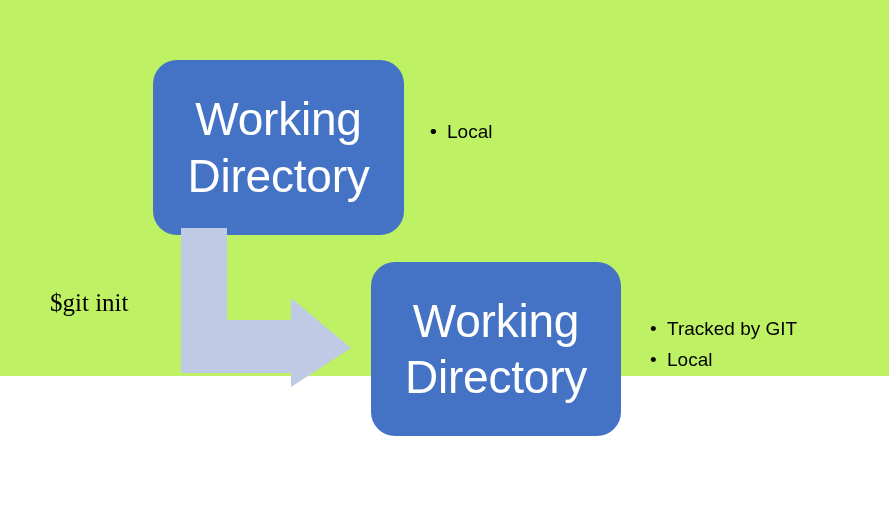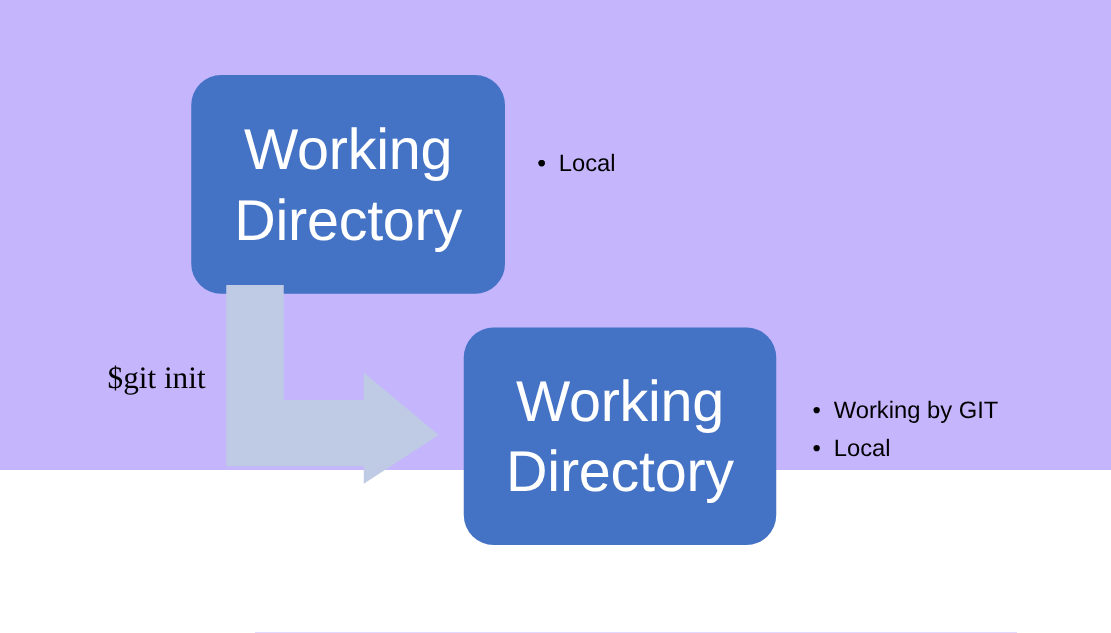--- a/index.html
+++ b/index.html
@@ -11,21 +11,21 @@
     width: 889px;
     height: 506px;
     background: #ffffff;
     font-family: "Liberation Sans", sans-serif;
     overflow: hidden;
   }
   #canvas {
     position: relative;
     width: 889px;
     height: 376px;
-    background: #c4b5fd;
+    background: #bef264;
   }
 
   
   .node-box {
     position: absolute;
     background: #4472C4;
     border-radius: 24px;
     display: flex;
     flex-direction: column;
     align-items: center;
@@ -101,21 +101,20 @@
   
   #command-label {
     position: absolute;
     left: 50px;
     top: 287px;
     color: #000000;
     font-family: "Liberation Serif", serif;
     font-size: 25px;
     line-height: 32px;
     white-space: nowrap;
-    margin-left: 36px;
   }
 </style>
 </head>
 <body>
 
 <div id="canvas">
 
   <div class="node-box" id="box-working-directory-untracked">
     <span class="line">Working</span>
     <span class="line">Directory</span>
@@ -138,21 +137,21 @@
   <div id="command-label">$git init</div>
 
   <div class="node-box" id="box-working-directory-tracked">
     <span class="line">Working</span>
     <span class="line">Directory</span>
   </div>
 
   <ul class="bullet-list" id="bullets-tracked">
     <li>
       <span class="bullet-dot">•</span>
-      <span>Working by GIT</span>
+      <span>Tracked by GIT</span>
     </li>
     <li>
       <span class="bullet-dot">•</span>
       <span>Local</span>
     </li>
   </ul>
 
 </div>
 
 </body></html>

